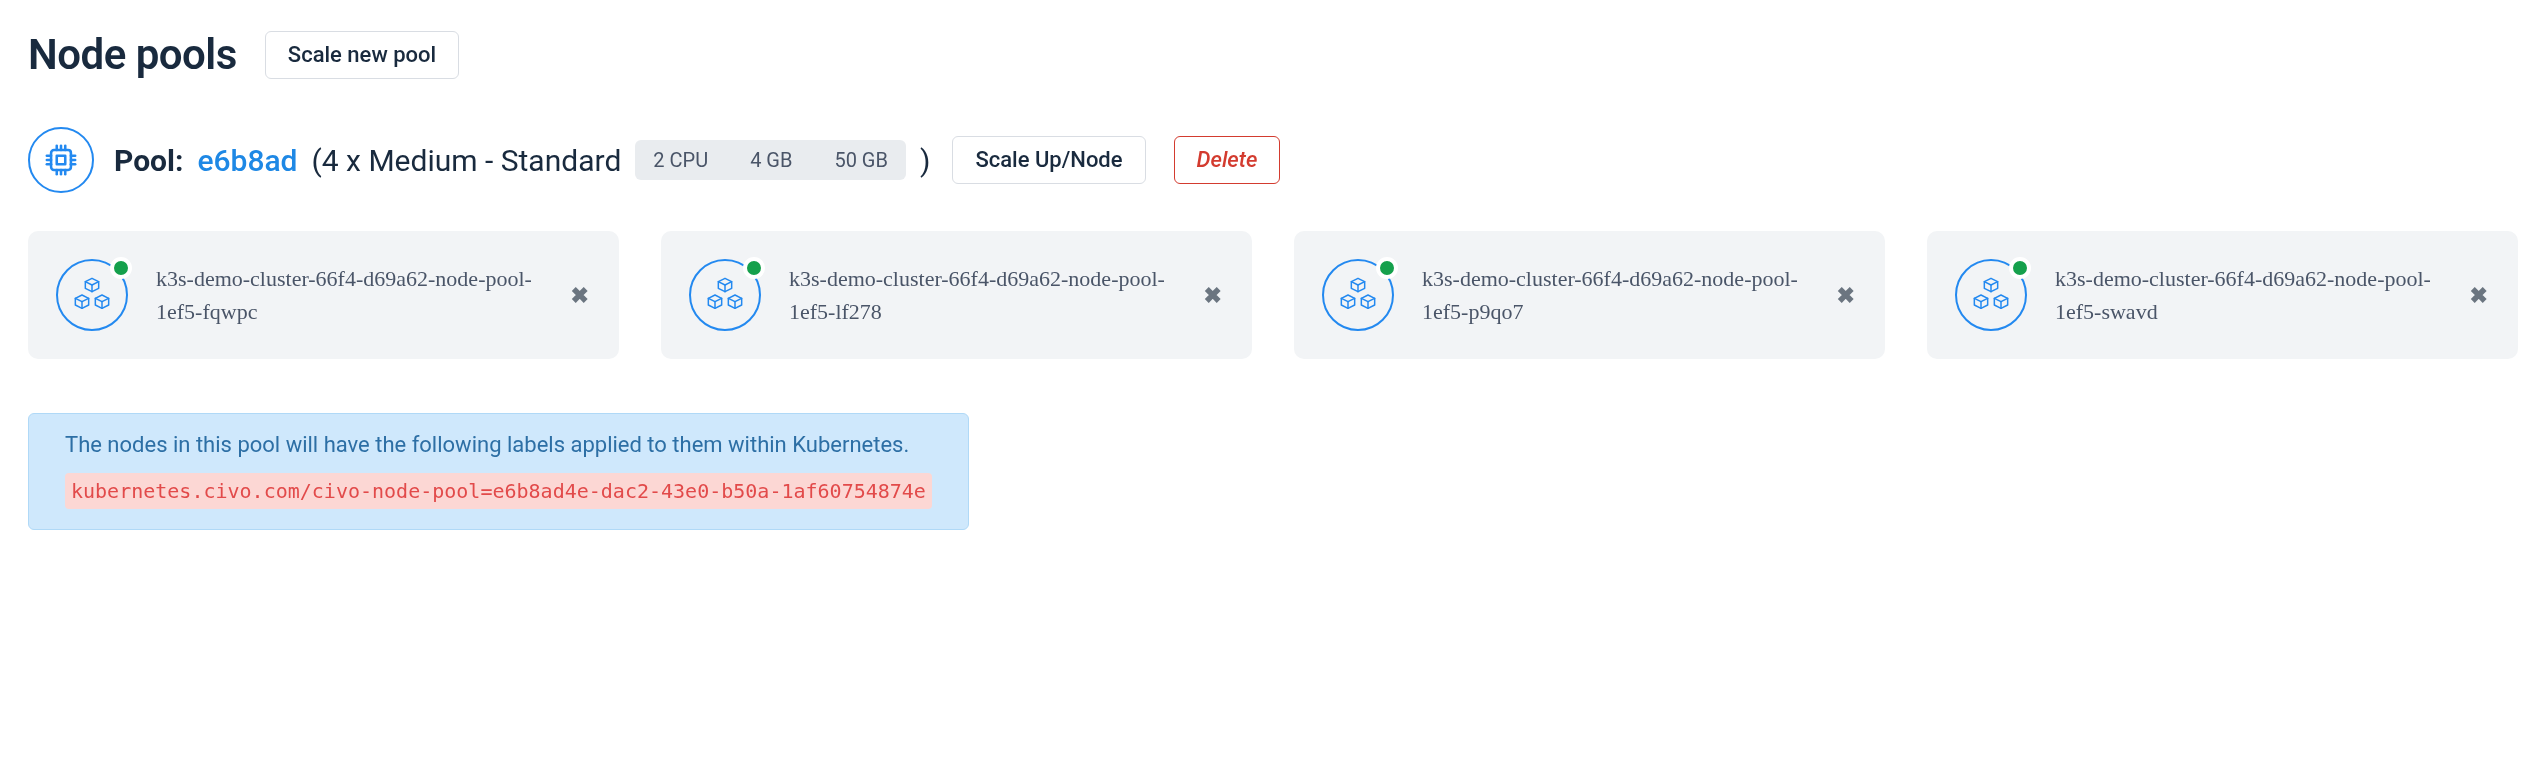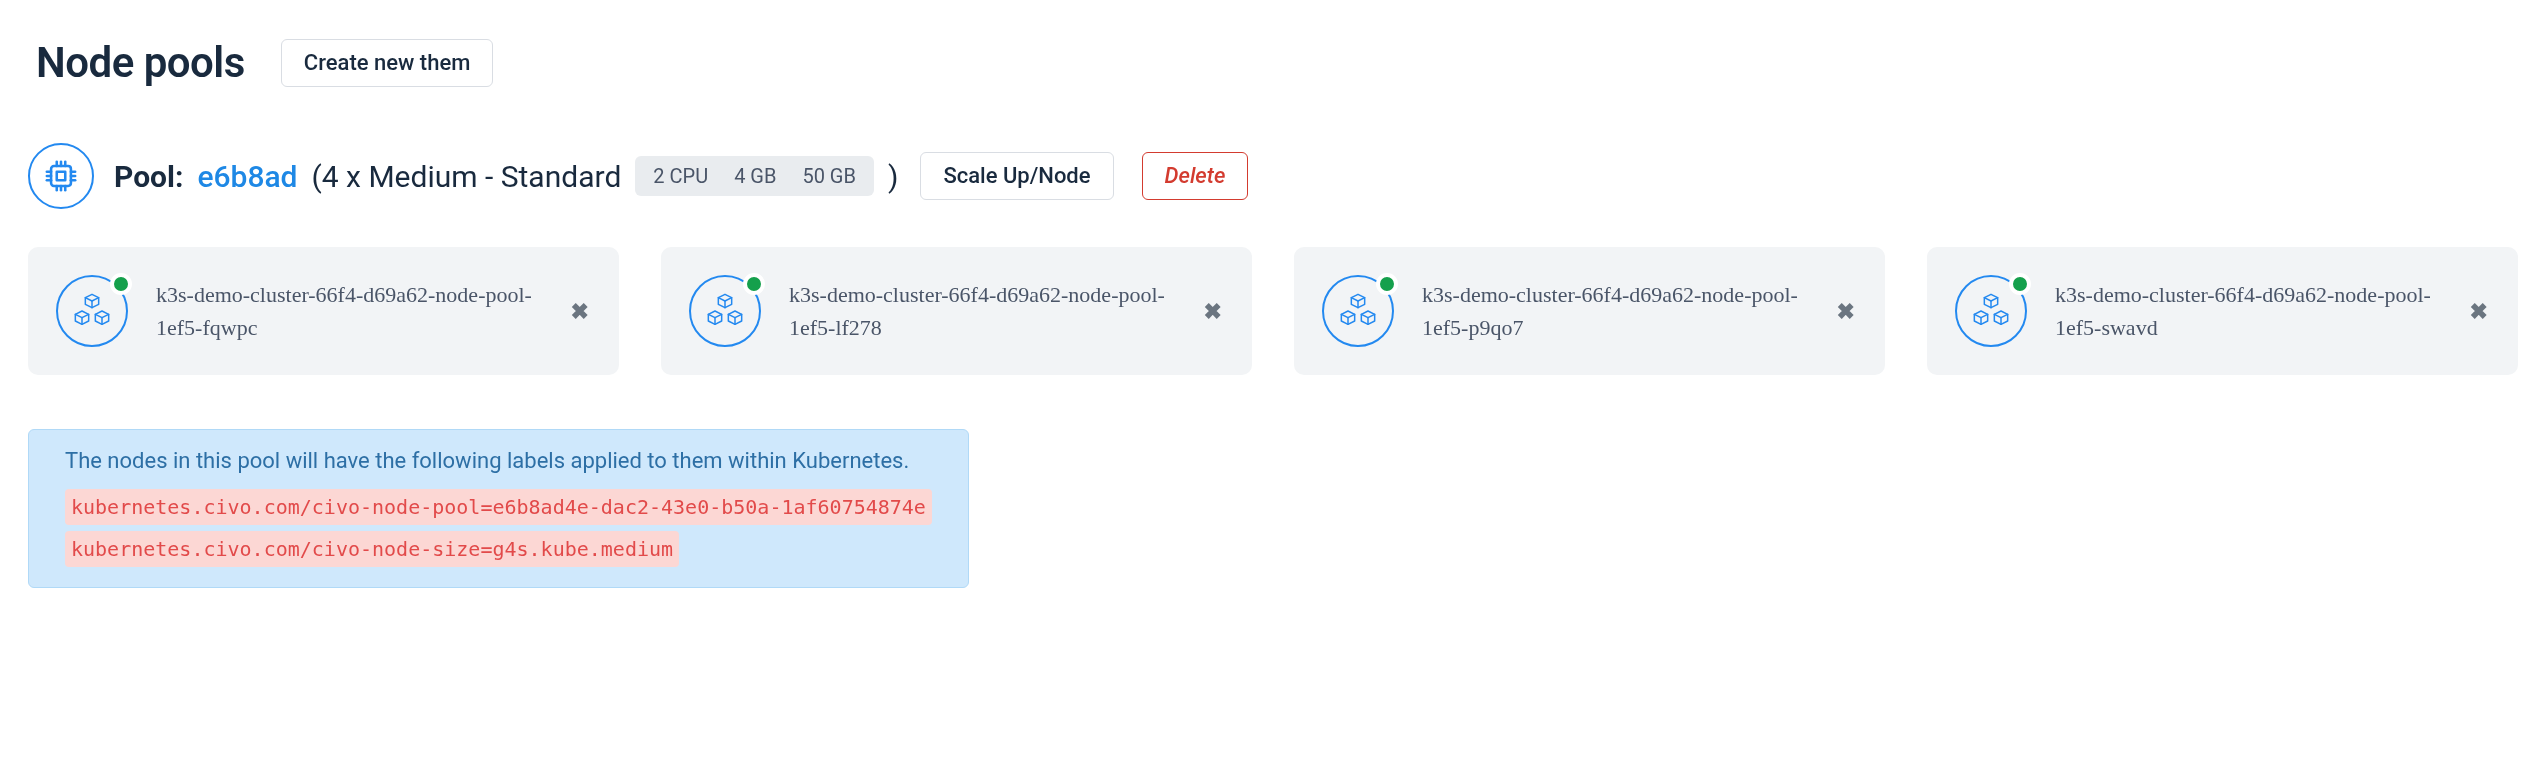--- a/index.html
+++ b/index.html
@@ -25,21 +25,21 @@
     background: #fff;
     font-family: -apple-system, BlinkMacSystemFont, "Segoe UI", Roboto, Helvetica, Arial, sans-serif;
     color: var(--text);
     font-size: 18px;
     width: 2546px;
   }
   .wrap { padding: 30px 28px 40px; }
 
   
   .hdr { display: flex; align-items: center; gap: 28px; }
-  .hdr h1 { font-size: 42px; font-weight: 600; margin: 8px; letter-spacing: -0.5px; text-align: center; }
+  .hdr h1 { font-size: 42px; font-weight: 600; margin: 0; letter-spacing: -0.5px; text-align: center; }
   .btn {
     display: inline-flex; align-items: center; justify-content: center;
     background: #fff; border: 1.5px solid var(--border); border-radius: 6px;
     padding: 12px 22px; font-size: 22px; font-weight: 500; color: var(--text);
     cursor: pointer; line-height: 1; white-space: nowrap;
     font-family: inherit;
   }
   .btn-danger { border-color: var(--danger); color: var(--danger); font-style: italic; }
 
   
@@ -49,21 +49,21 @@
   .cpu-circle {
     width: 66px; height: 66px; border: 2.5px solid var(--blue); border-radius: 50%;
     display: flex; align-items: center; justify-content: center; flex-shrink: 0;
   }
   .cpu-circle svg { width: 34px; height: 34px; stroke: var(--blue); }
   .pool-title { display: flex; align-items: center; gap: 14px; font-size: 30px; flex-wrap: wrap; }
   .pool-title .label { font-weight: 700; color: var(--text); }
   .pool-title .pool-id { color: var(--blue-light); font-weight: 500; }
   .pool-title .desc { color: var(--text); font-weight: 400; }
   .spec-tags {
-    display: inline-flex; align-items: center; gap: 2px;
+    display: inline-flex; align-items: center; gap: 18px;
     background: var(--bg-tag); border-radius: 6px; padding: 4px 6px;
   }
   .spec-tags span {
     font-size: 20px; color: #4a5568; padding: 4px 12px; white-space: nowrap;
   }
   .pool-title .paren { color: var(--text); }
   .pool-actions { display: flex; gap: 28px; margin-left: 8px; }
 
   
   .nodes {
@@ -117,21 +117,21 @@
     margin-top: 6px; line-height: 1.6;
   }
 </style>
 </head>
 <body>
 
 <div class="wrap">
 
   <div class="hdr">
     <h1>Node pools</h1>
-    <button class="btn">Create new them</button>
+    <button class="btn">Scale new pool</button>
   </div>
 
   <div class="pool-head">
     <div class="cpu-circle">
       <svg viewBox="0 0 24 24" fill="none" stroke-width="1.8" stroke-linecap="round" stroke-linejoin="round">
         <rect x="5" y="5" width="14" height="14" rx="2"></rect>
         <rect x="9" y="9" width="6" height="6"></rect>
         <line x1="9" y1="2" x2="9" y2="5"></line>
           <line x1="12" y1="2" x2="12" y2="5"></line>
           <line x1="15" y1="2" x2="15" y2="5"></line>
@@ -247,16 +247,15 @@
       </div>
       <div class="node-name">k3s-demo-cluster-66f4-d69a62-node-pool-1ef5-swavd</div>
       <div class="node-close">✖</div>
     </div>
 
   </div>
 
   <div class="info-box">
     <div class="msg">The nodes in this pool will have the following labels applied to them within Kubernetes.</div>
     <div><code>kubernetes.civo.com/civo-node-pool=e6b8ad4e-dac2-43e0-b50a-1af60754874e</code></div>
-    <div><code>kubernetes.civo.com/civo-node-size=g4s.kube.medium</code></div>
   </div>
 
 </div>
 
 </body></html>

